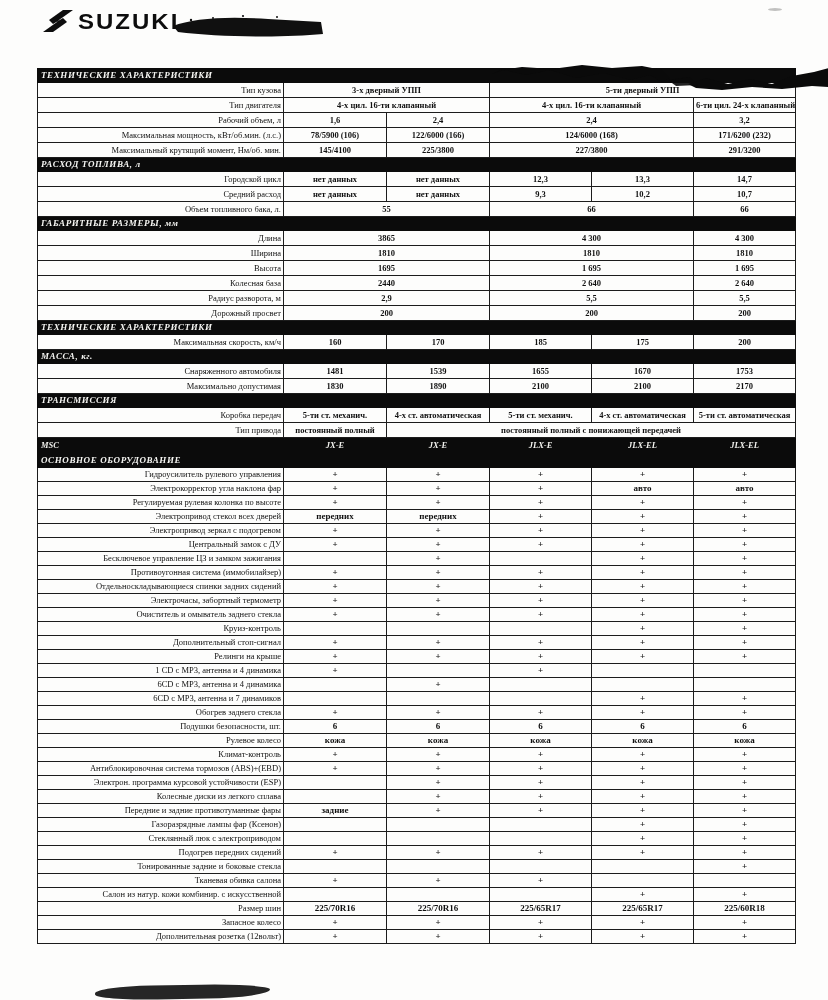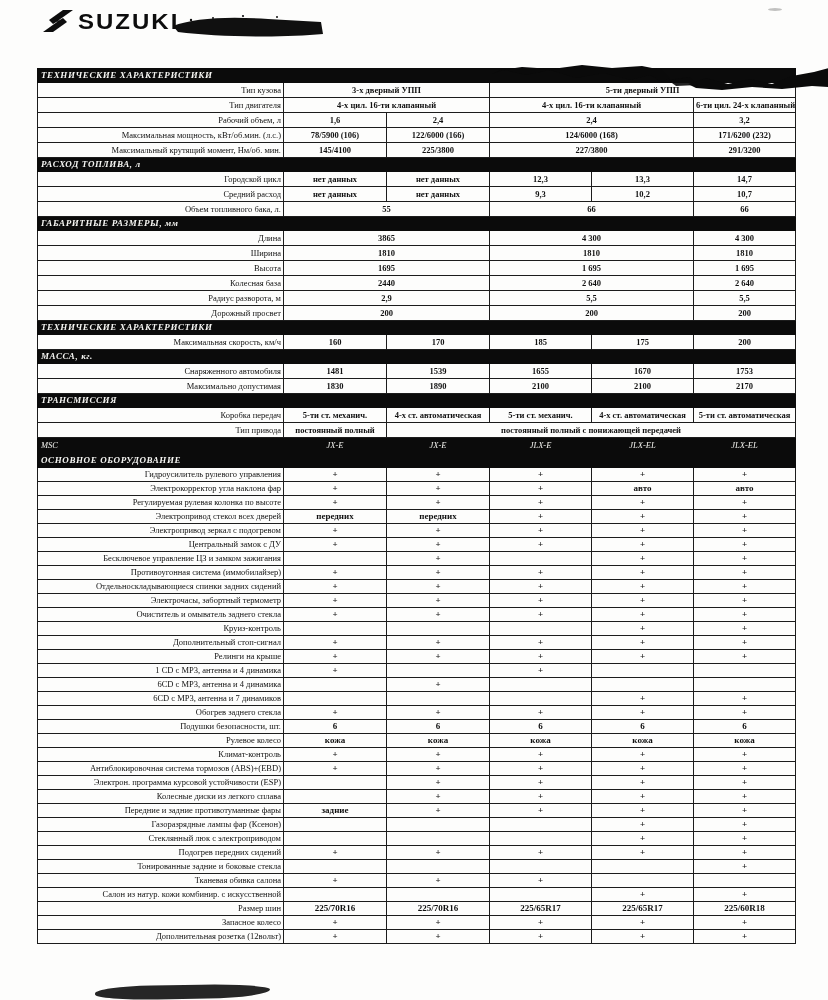--- a/index.html
+++ b/index.html
@@ -11,21 +11,21 @@
   .brand{font-family:"Liberation Sans", sans-serif;font-weight:900;font-size:24px;
          letter-spacing:2px;color:#0d0d0d;transform:scaleY(0.92);}
   .logo-smudge{margin-left:-6px;margin-top:6px;}
   
   .table-wrap{position:absolute;left:37px;top:68px;width:758px;}
   table{border-collapse:collapse;table-layout:fixed;width:758px;}
   td{border:1px solid #1c1c1c;overflow:hidden;white-space:nowrap;vertical-align:middle;
      font-size:8.5px;line-height:1;padding:0 2px;}
   tr.secbar td{background:#0b0b0b;color:#f5f5f2;font-style:italic;font-weight:bold;
      font-size:9px;letter-spacing:.6px;height:13px;padding-left:3px;border:1px solid #0b0b0b;}
-  tr.trimrow td{background:#0b0b0b;color:#f2f2ee;font-style:italic;font-weight:normal;
+  tr.trimrow td{background:#0b0b0b;color:#f2f2ee;font-style:italic;font-weight:bold;
      font-size:8.5px;height:15px;text-align:center;border:1px solid #0b0b0b;}
   tr.trimrow td.lbl{text-align:left;padding-left:3px;}
   td.lbl{text-align:right;padding-left:3px;font-weight:normal;}
   td.val{text-align:center;font-weight:bold;font-size:8.5px;}
   tr.uprow{height:15px;} tr.eqrow{height:14px;}
   tr.eqrow td.val{font-weight:bold;font-size:9px;}
   
   .blob{position:absolute;left:455px;top:-8px;pointer-events:none;}
   .bottom-smudge{position:absolute;left:95px;top:985px;width:175px;height:14px;
      background:#141414;border-radius:45% 55% 50% 50%/70% 60% 80% 60%;

